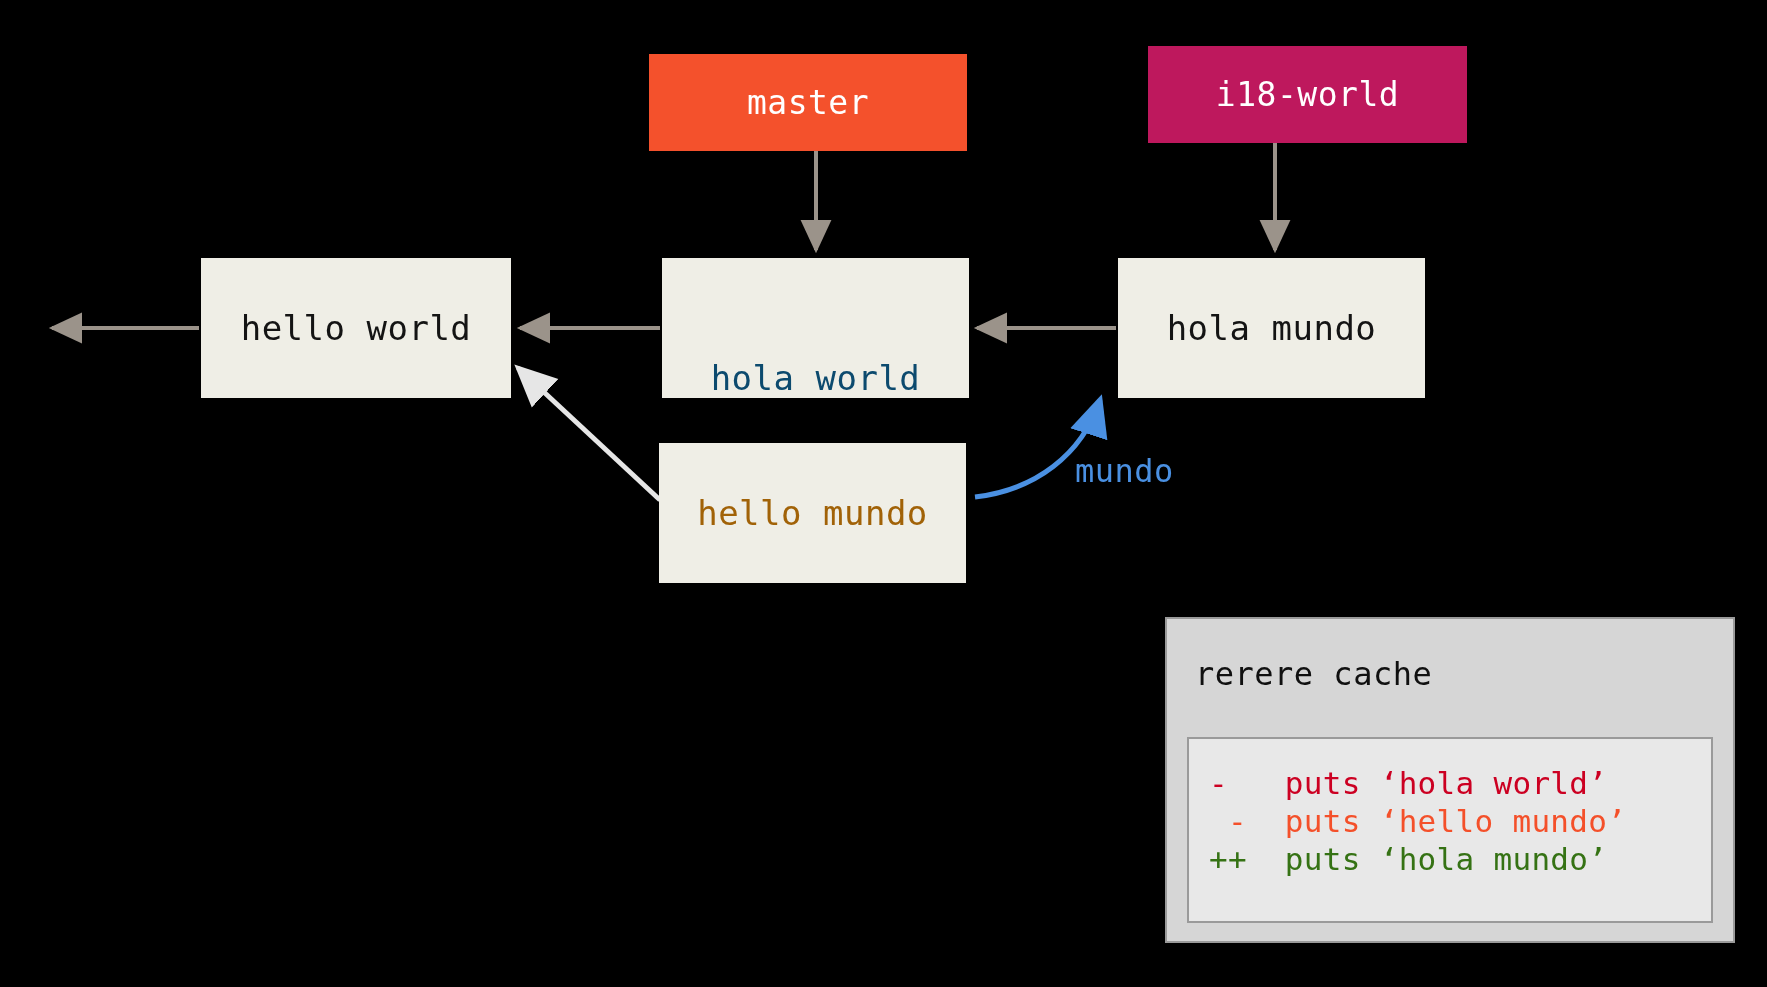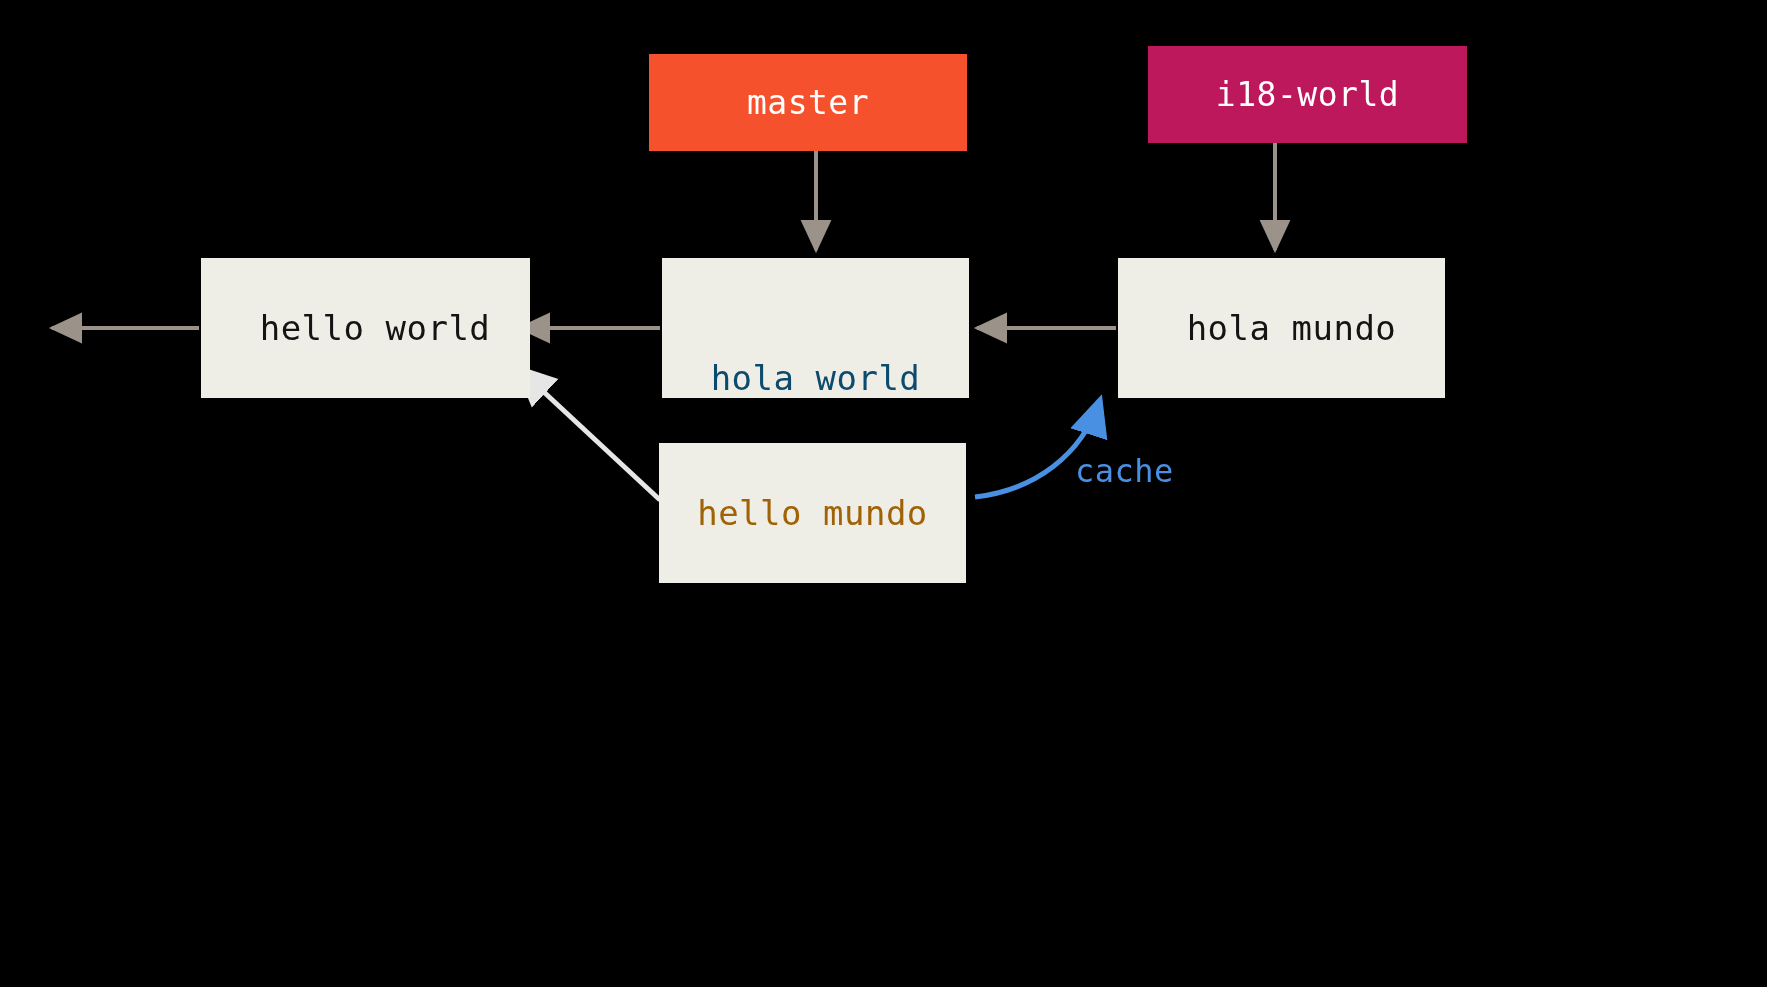--- a/index.html
+++ b/index.html
@@ -38,21 +38,21 @@
     display: flex;
     align-items: center;
     justify-content: center;
     color: #141414;
     font-size: 34px;
     letter-spacing: 0.5px;
     font-family: "DejaVu Sans Mono", "Liberation Mono", monospace;
   }
   #commit-hello-world { left: 201px;  top: 258px; width: 310px; height: 140px; }
   #commit-hola-world  { left: 662px;  top: 258px; width: 307px; height: 140px; }
-  #commit-hola-mundo  { left: 1118px; top: 258px; width: 307px; height: 140px; padding-left: 20px; }
+  #commit-hola-mundo  { left: 1118px; top: 258px; width: 307px; height: 140px; }
   #commit-hello-mundo {
     left: 659px; top: 443px; width: 307px; height: 140px;
     color: #8a8a88;
   }
 
   
   #arrows {
     position: absolute;
     left: 0; top: 0;
     width: 1767px; height: 987px;
@@ -146,32 +146,41 @@
   </svg>
 
   <div class="branch-box" id="branch-master" style="background: rgb(244, 81, 44); color: rgb(255, 255, 255);">
     <span>master</span>
   </div>
 
   <div class="branch-box" id="branch-i18" style="background: #be185d; color: rgb(255, 255, 255);">
     <span>i18-world</span>
   </div>
 
-  <div class="commit-box" id="commit-hello-world" style="background: rgb(239, 238, 230); color: rgb(20, 20, 20); padding-left: 19px;">
+  <div class="commit-box" id="commit-hello-world" style="background: rgb(239, 238, 230); color: rgb(20, 20, 20);">
     <span>hello world</span>
   </div>
 
   <div class="commit-box" id="commit-hola-world" style="background: rgb(239, 238, 230); color: #0c4a6e; align-items: flex-end;">
     <span>hola world</span>
   </div>
 
   <div class="commit-box" id="commit-hola-mundo" style="background: rgb(239, 238, 230); color: rgb(20, 20, 20);">
     <span>hola mundo</span>
   </div>
 
   <div class="commit-box" id="commit-hello-mundo" style="background: rgb(239, 238, 230); color: #a16207;">
     <span>hello mundo</span>
   </div>
 
-  <div id="rebase-label" style="color: rgb(74, 144, 226);">cache</div>
+  <div id="rebase-label" style="color: rgb(74, 144, 226);">mundo</div>
 
+  <div id="rerere-panel" style="background: rgb(214, 214, 214); border-color: rgb(154, 154, 154);">
+    <div id="rerere-title">rerere cache</div>
+
+    <div id="rerere-code" style="background: rgb(232, 232, 232); border-color: rgb(154, 154, 154);">
+      <div class="code-line l0" style="color: rgb(204, 0, 34);">-   puts ‘hola world’</div>
+      <div class="code-line l1" style="color: rgb(244, 80, 42);"> -  puts ‘hello mundo’</div>
+      <div class="code-line l2" style="color: rgb(53, 114, 20);">++  puts ‘hola mundo’</div>
+    </div>
+  </div>
 
 </div>
 
 </body></html>

